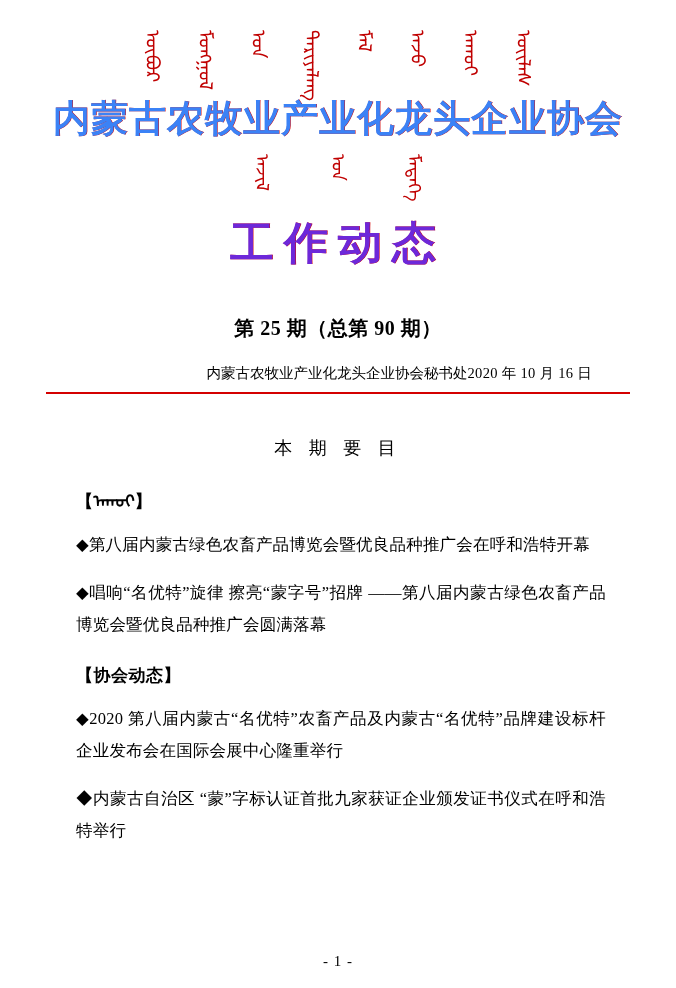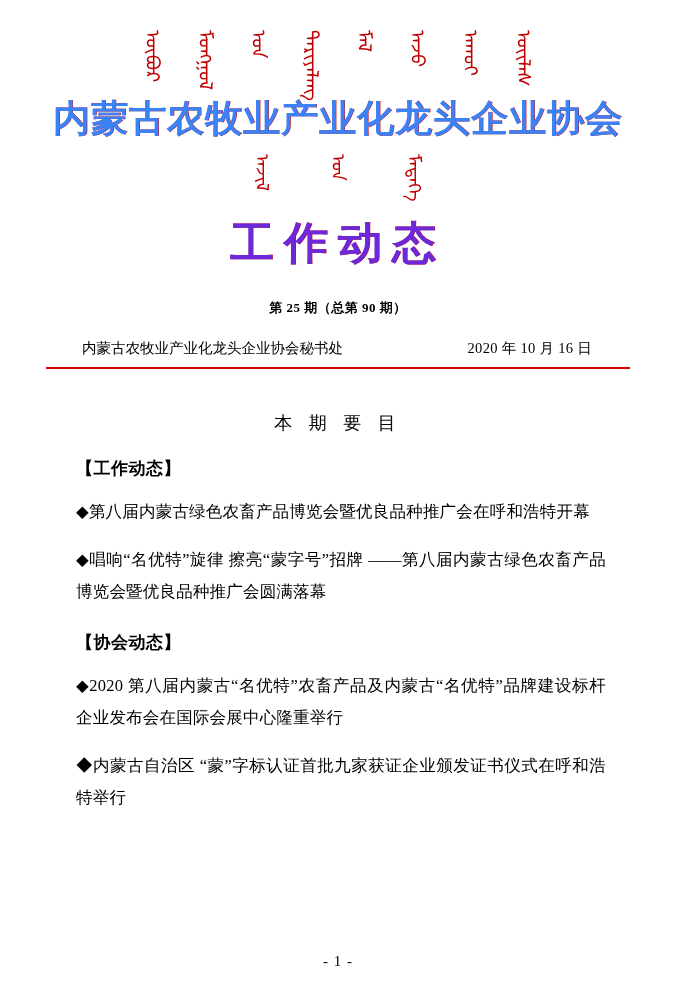--- a/index.html
+++ b/index.html
@@ -73,30 +73,30 @@
     font-weight: bold;
     font-size: 44px;
     letter-spacing: 10px;
     margin-top: 16px;
     text-shadow: 0.5px 0 0 #d40000;
   }
 
   
   .issue-line {
     text-align: center;
-    font-size: 13px;
+    font-size: 20px;
     font-weight: bold;
-    margin-top: 26px;
+    margin-top: 42px;
     letter-spacing: 0.5px;
   }
 
   
   .meta-row {
     display: flex;
-    justify-content: space-between;
+    justify-content: flex-end;
     align-items: baseline;
     font-size: 14.5px;
     margin-top: 22px;
     padding: 0 38px 0 36px;
   }
   .meta-date { letter-spacing: 0.3px; }
 
   
   .red-rule {
     margin-top: 9px;
@@ -174,21 +174,21 @@
 
   <div class="meta-row">
     <span class="meta-publisher">内蒙古农牧业产业化龙头企业协会秘书处</span>
     <span class="meta-date">2020 年 10 月 16 日</span>
   </div>
 
   <div class="red-rule"></div>
 
   <div class="contents-title">本 期 要 目</div>
 
-  <div class="section-head">【工作动态】</div>
+  <div class="section-head">【ᠠᠬᠤᠢ】</div>
   <div class="entry">◆第八届内蒙古绿色农畜产品博览会暨优良品种推广会在呼和浩特开幕</div>
   <div class="entry">◆唱响“名优特”旋律 擦亮“蒙字号”招牌 ——第八届内蒙古绿色农畜产品博览会暨优良品种推广会圆满落幕</div>
 
   <div class="section-head">【协会动态】</div>
   <div class="entry">◆2020 第八届内蒙古“名优特”农畜产品及内蒙古“名优特”品牌建设标杆企业发布会在国际会展中心隆重举行</div>
   <div class="entry spaced">◆内蒙古自治区 “蒙”字标认证首批九家获证企业颁发证书仪式在呼和浩特举行</div>
 
   <div class="page-number">- 1 -</div>
 
 </div>

